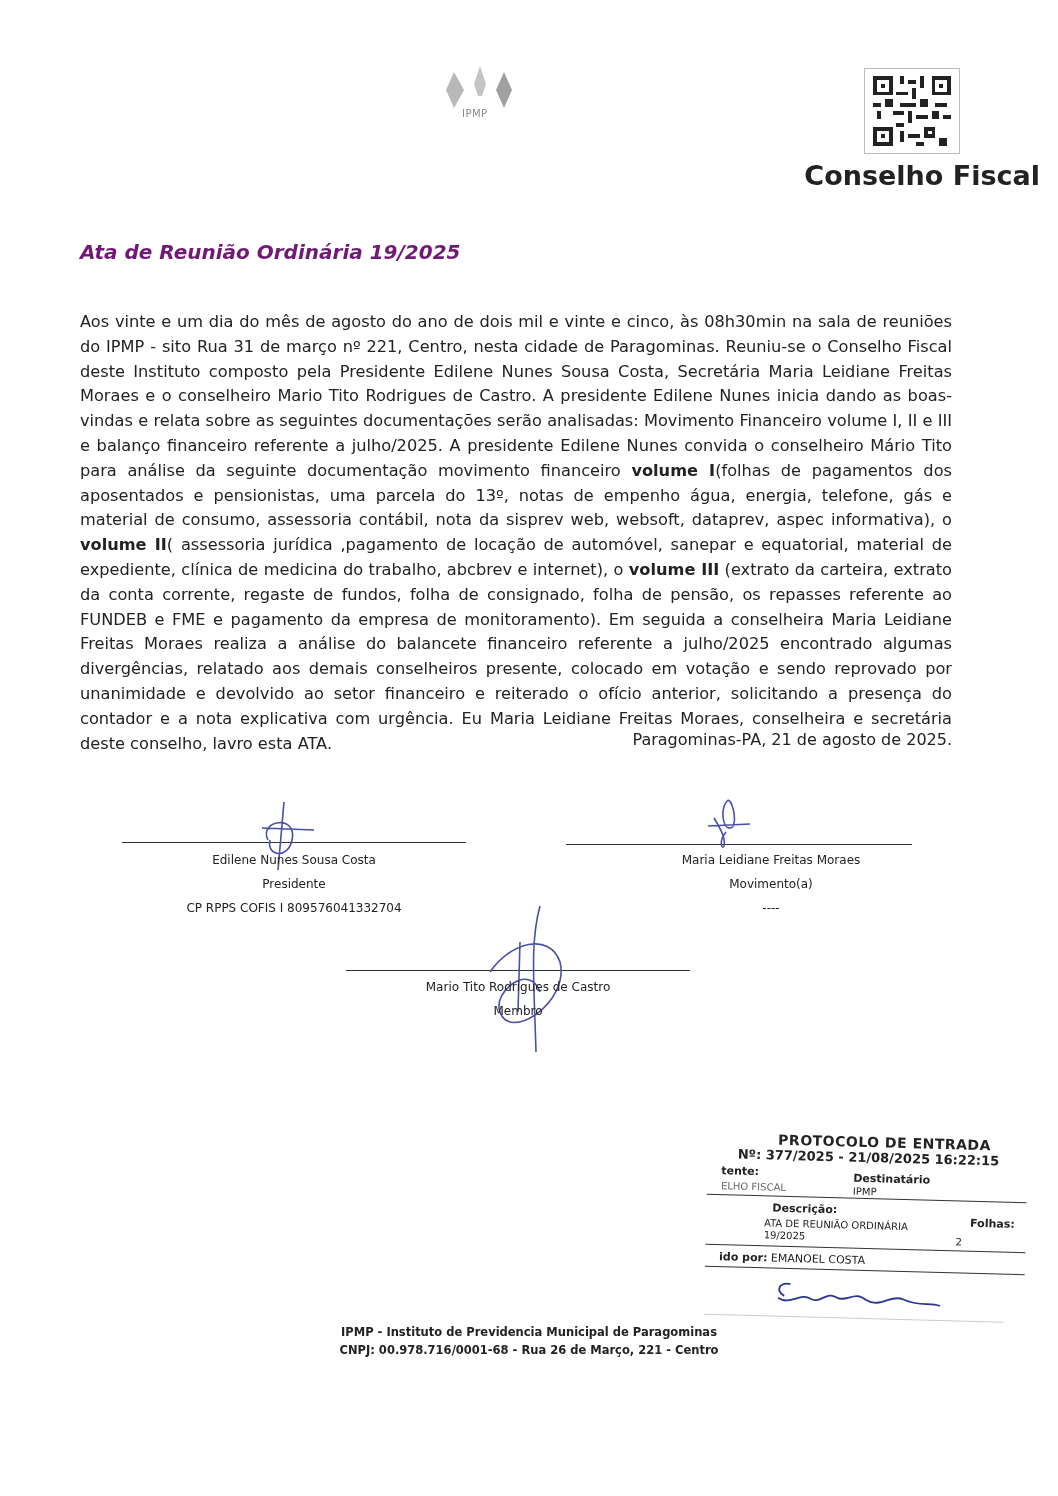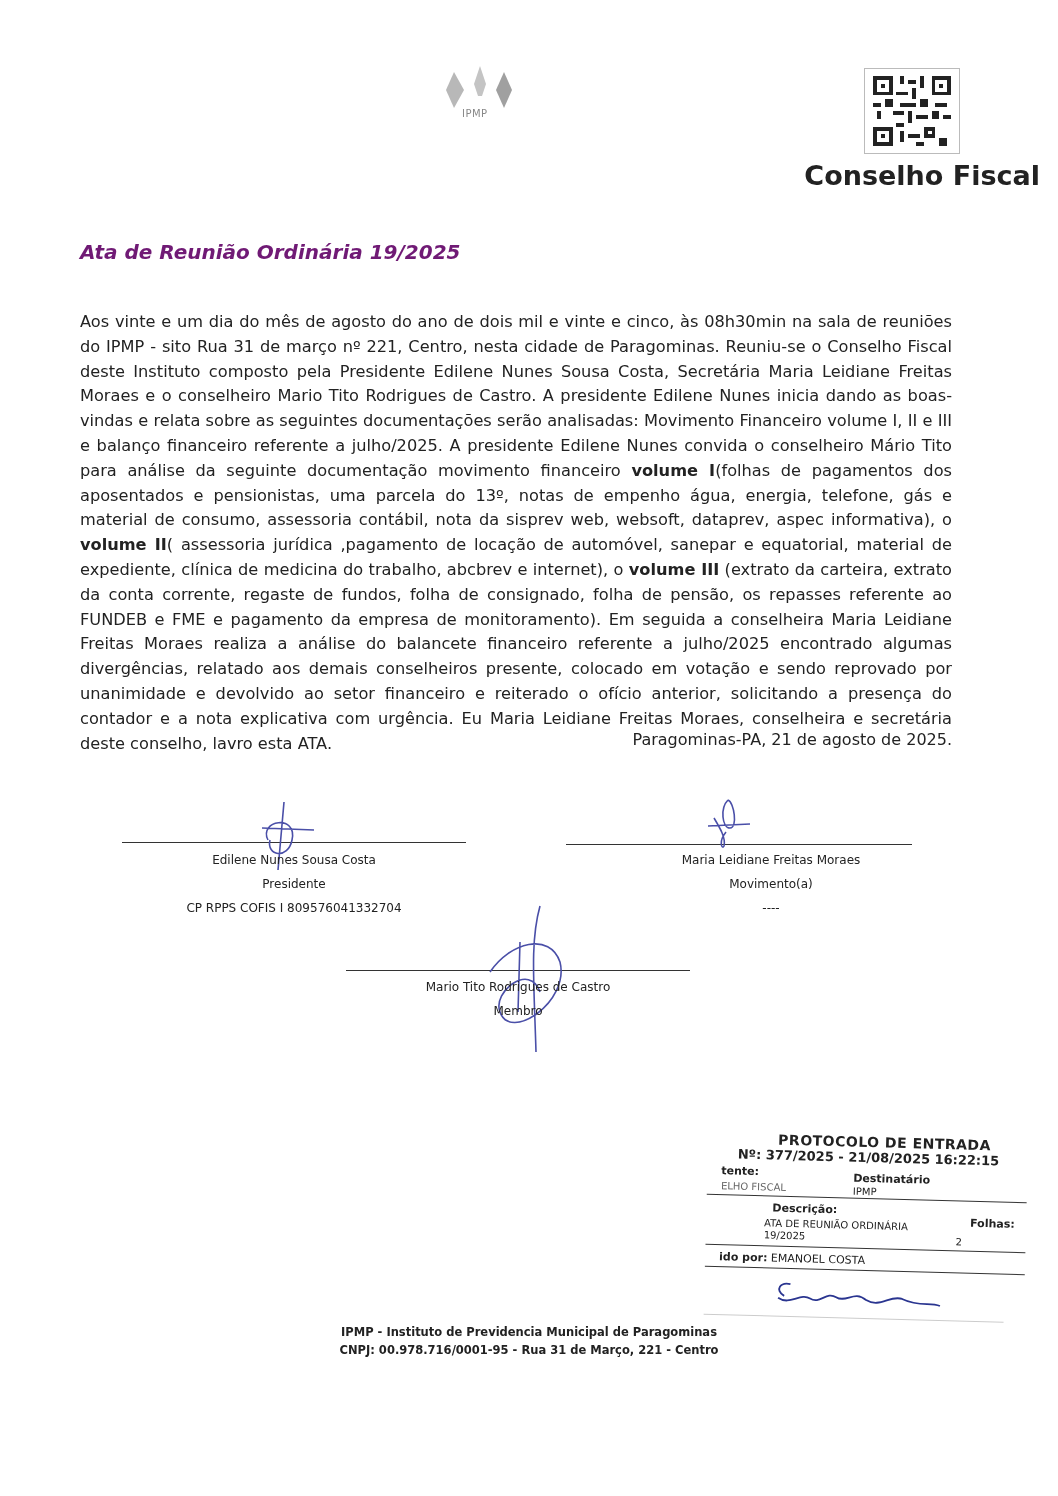--- a/index.html
+++ b/index.html
@@ -131,14 +131,14 @@
   </div>
   <div class="hl" style="top:144px; width:320px;"></div>
   <svg style="position:absolute; left:66px; top:152px;" width="180" height="36" viewBox="0 0 180 36">
     <path d="M14 20 C4 14 10 6 20 8 M8 22 C20 30 30 16 40 22 C50 28 56 14 66 20 C76 26 84 12 96 22 C110 30 120 16 132 20 C150 28 160 22 170 26" stroke="#2a3590" stroke-width="1.8" fill="none"></path>
   </svg>
   <div class="hl" style="top:192px; width:300px; background:#ccc;"></div>
 </div>
 
 <div class="abs footer">
   <div class="l1">IPMP - Instituto de Previdencia Municipal de Paragominas</div>
-  <div>CNPJ: 00.978.716/0001-95 - Rua 31 de Março, 221 - Centro</div>
+  <div>CNPJ: 00.978.716/0001-68 - Rua 26 de Março, 221 - Centro</div>
 </div>
 
 </body></html>

